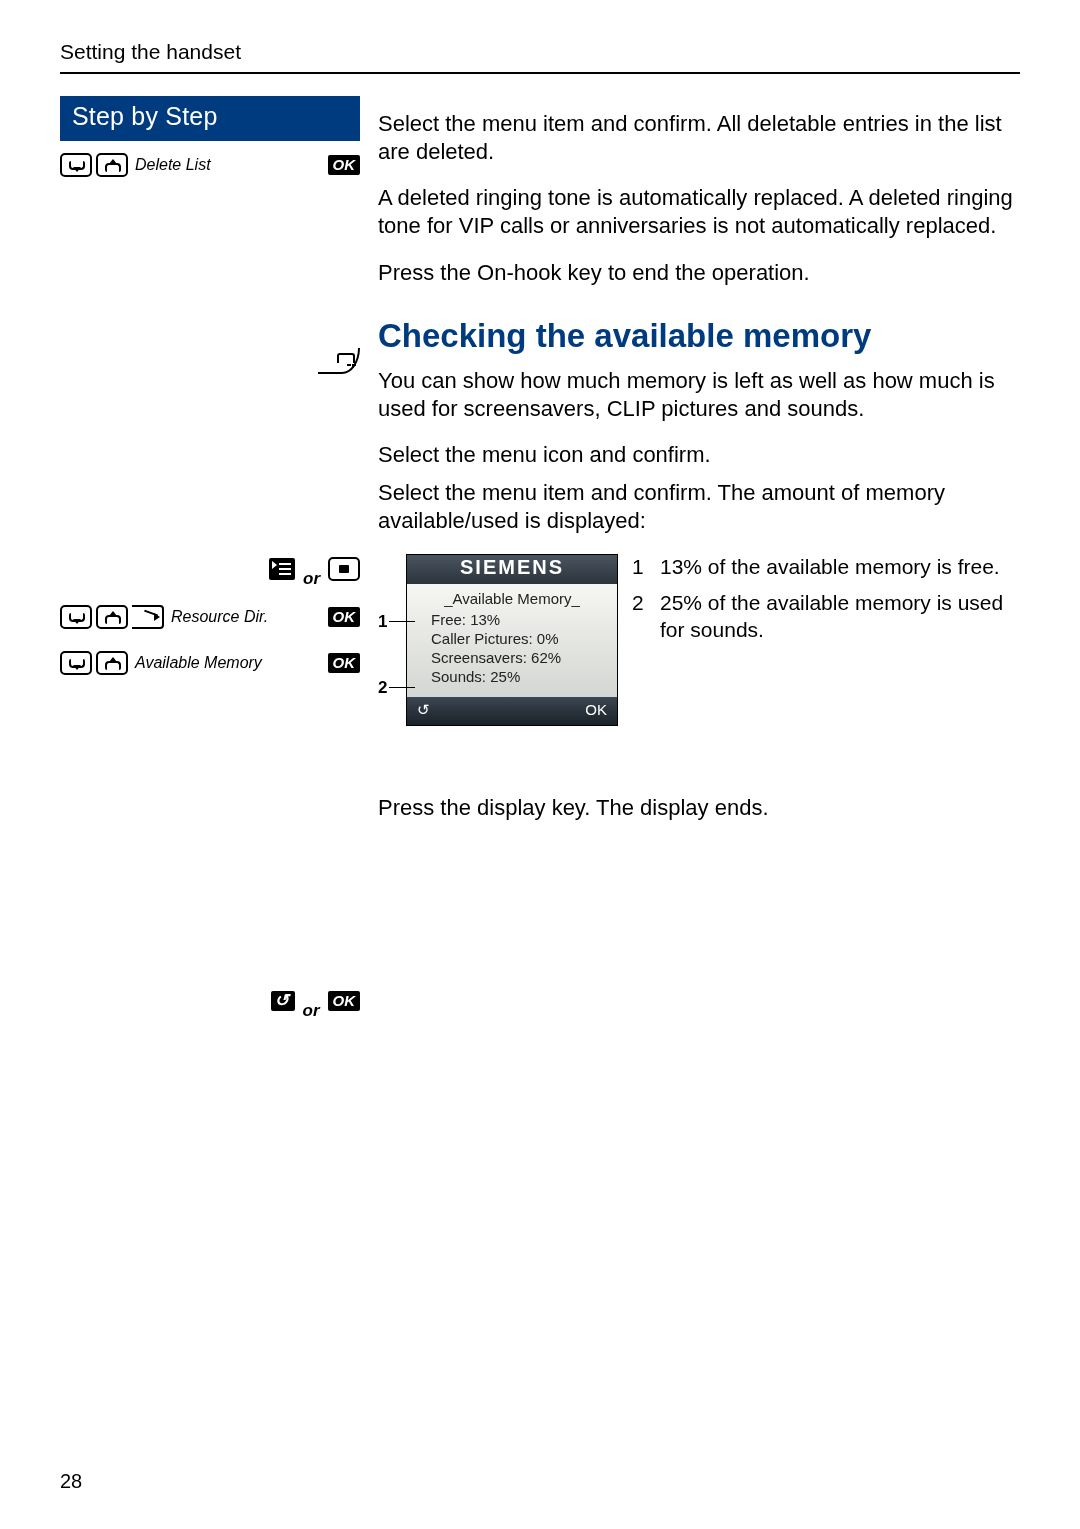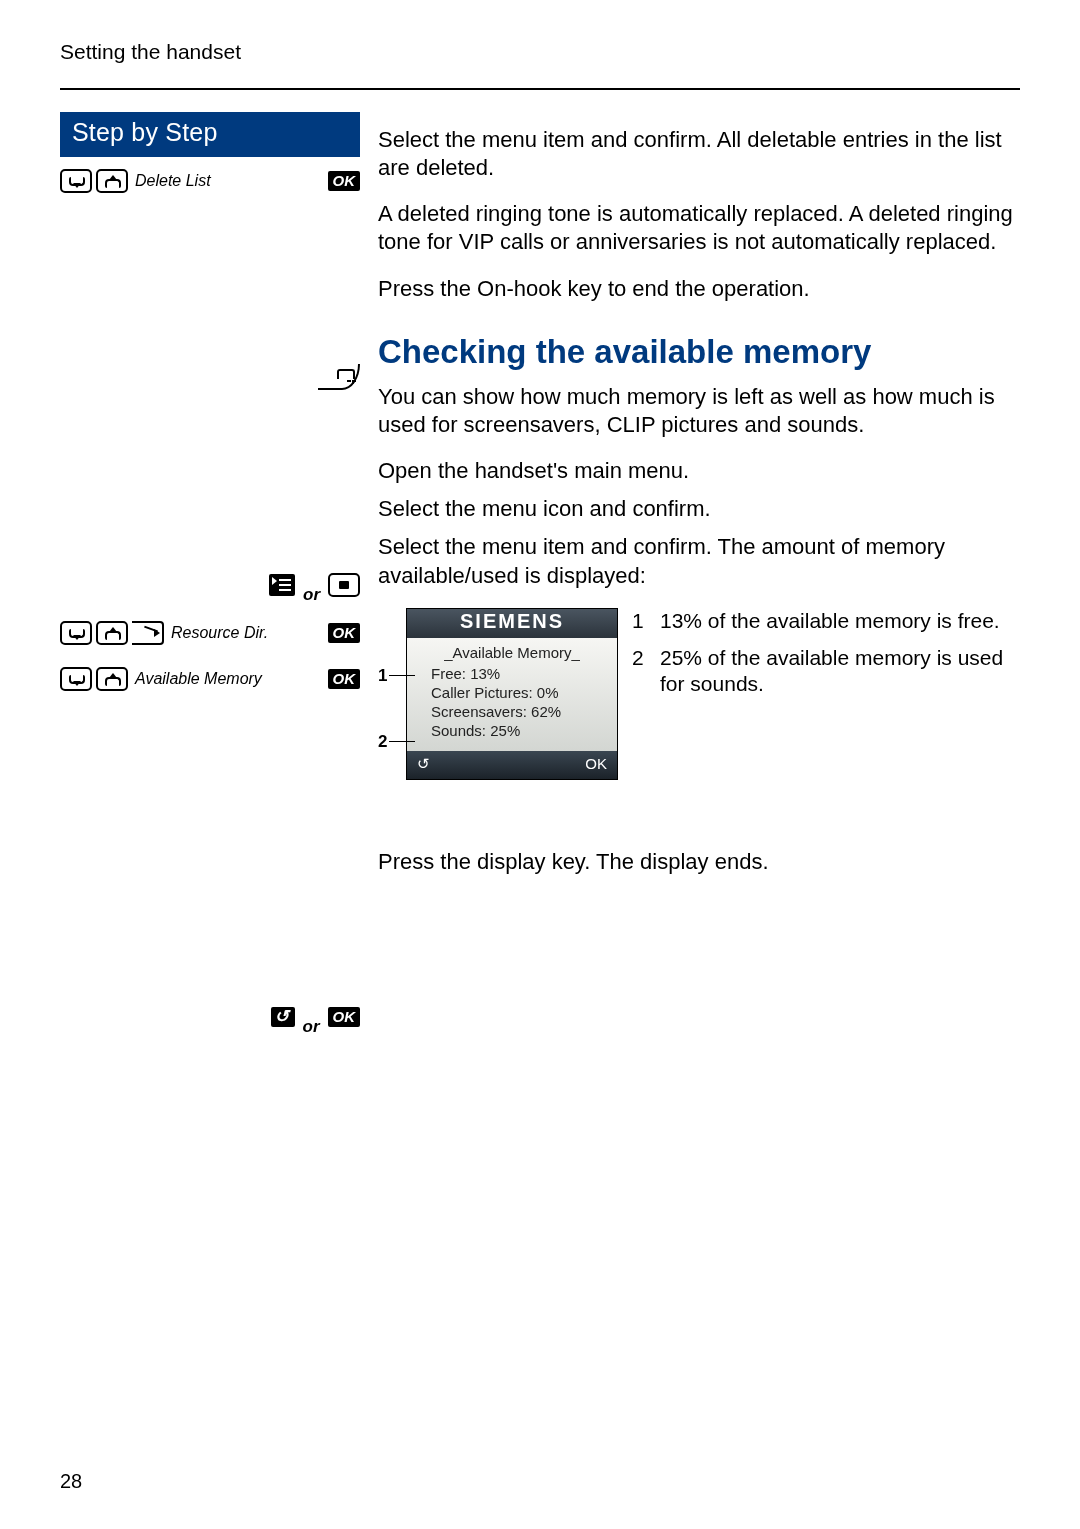--- a/index.html
+++ b/index.html
@@ -11,21 +11,21 @@
     font-family: Arial, Helvetica, sans-serif;
     color: #000;
     position: relative;
   }
   .page {
     padding: 40px 60px 0 60px;
   }
   .running-head {
     font-size: 21px;
     border-bottom: 2px solid #000;
-    padding-bottom: 24px;
+    padding-bottom: 8px;
     margin-bottom: 22px;
   }
   .columns {
     display: flex;
   }
   .col-left {
     width: 300px;
     flex: 0 0 300px;
   }
   .col-right {
@@ -367,21 +367,20 @@
     </div>
 
     <div class="col-right">
       <div style="height:14px"></div>
       <p class="body-p">Select the menu item and confirm. All deletable entries in the list are deleted.</p>
       <p class="body-p">A deleted ringing tone is automatically replaced. A deleted ringing tone for VIP calls or anniversaries is not automatically replaced.</p>
       <p class="body-p">Press the On-hook key to end the operation.</p>
 
       <h2 class="sec-heading">Checking the available memory</h2>
       <p class="body-p">You can show how much memory is left as well as how much is used for screensavers, CLIP pictures and sounds.</p>
-      <p class="body-p" style="margin-bottom:10px">Open the handset's main menu.</p>
       <p class="body-p" style="margin-bottom:10px">Select the menu icon and confirm.</p>
       <p class="body-p">Select the menu item and confirm. The amount of memory available/used is displayed:</p>
 
       <div class="phone-figure">
         <div class="leader-col" style="height:190px;">
           <div class="leader" style="top:58px;">
               <span>1</span>
               <div class="leader-line"></div>
             </div>
           <div class="leader" style="top:124px;">

